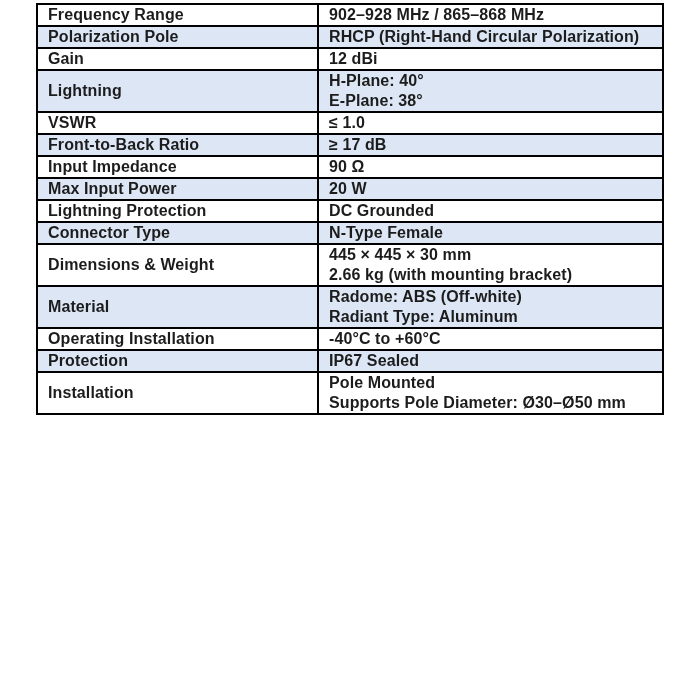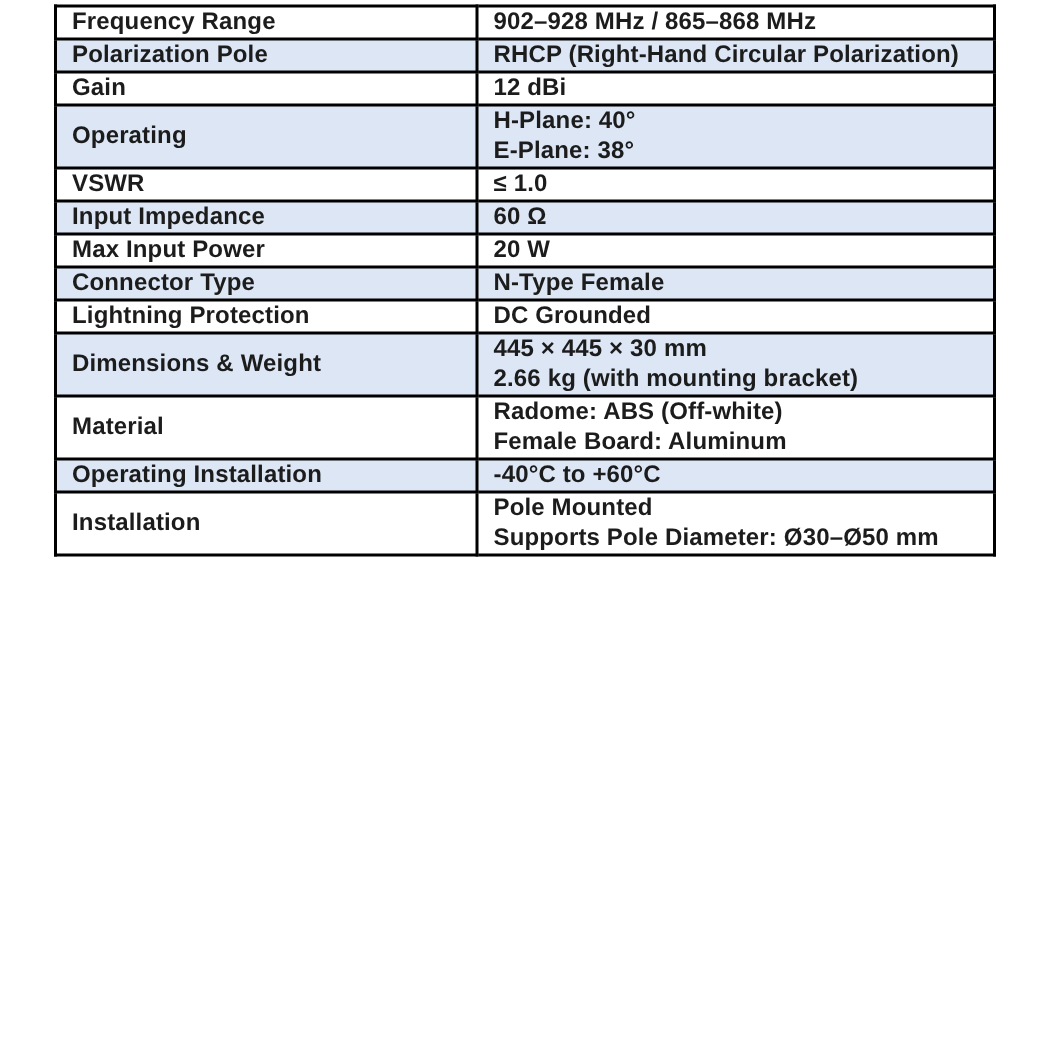--- a/index.html
+++ b/index.html
@@ -58,68 +58,76 @@
     <td class="cell-label">Polarization Pole</td>
     <td class="cell-value">RHCP (Right-Hand Circular Polarization)</td>
   </tr>
 
   <tr>
     <td class="cell-label">Gain</td>
     <td class="cell-value">12 dBi</td>
   </tr>
 
   <tr>
-    <td class="cell-label">Operating</td>
+    <td class="cell-label">Lightning</td>
     <td class="cell-value">H-Plane: 40°
 E-Plane: 38°</td>
   </tr>
 
   <tr>
     <td class="cell-label">VSWR</td>
     <td class="cell-value">≤ 1.0</td>
   </tr>
 
+  <tr>
+    <td class="cell-label">Front-to-Back Ratio</td>
+    <td class="cell-value">≥ 17 dB</td>
+  </tr>
 
   <tr>
     <td class="cell-label">Input Impedance</td>
-    <td class="cell-value">60 Ω</td>
+    <td class="cell-value">90 Ω</td>
   </tr>
 
   <tr>
     <td class="cell-label">Max Input Power</td>
     <td class="cell-value">20 W</td>
   </tr>
 
   <tr>
-    <td class="cell-label">Connector Type</td>
-    <td class="cell-value">N-Type Female</td>
+    <td class="cell-label">Lightning Protection</td>
+    <td class="cell-value">DC Grounded</td>
   </tr>
 
   <tr>
-    <td class="cell-label">Lightning Protection</td>
-    <td class="cell-value">DC Grounded</td>
+    <td class="cell-label">Connector Type</td>
+    <td class="cell-value">N-Type Female</td>
   </tr>
 
   <tr>
     <td class="cell-label">Dimensions &amp; Weight</td>
     <td class="cell-value">445 × 445 × 30 mm
 2.66 kg (with mounting bracket)</td>
   </tr>
 
   <tr>
     <td class="cell-label">Material</td>
     <td class="cell-value">Radome: ABS (Off-white)
-Female Board: Aluminum</td>
+Radiant Type: Aluminum</td>
   </tr>
 
   <tr>
     <td class="cell-label">Operating Installation</td>
     <td class="cell-value">-40°C to +60°C</td>
   </tr>
 
+  <tr>
+    <td class="cell-label">Protection</td>
+    <td class="cell-value">IP67 Sealed</td>
+  </tr>
 
   <tr>
     <td class="cell-label">Installation</td>
     <td class="cell-value">Pole Mounted
 Supports Pole Diameter: Ø30–Ø50 mm</td>
   </tr>
 
 </tbody>
 </table>
 

